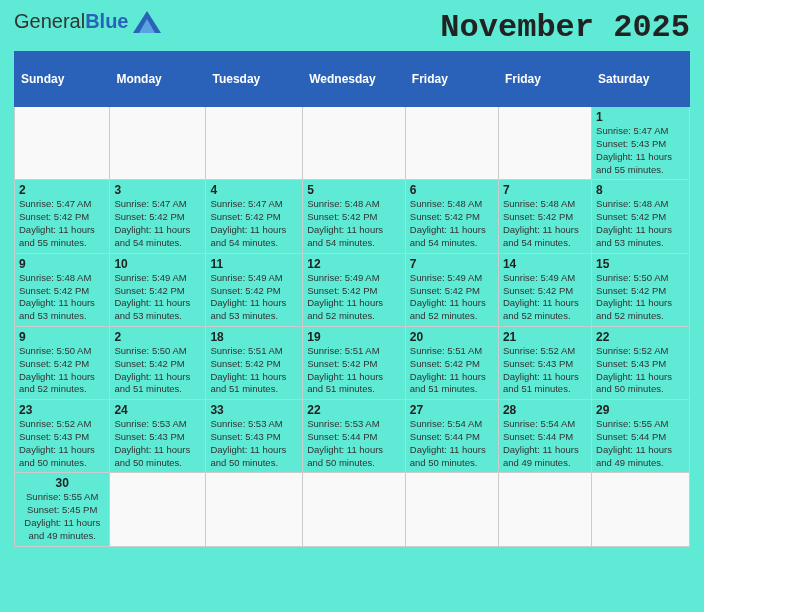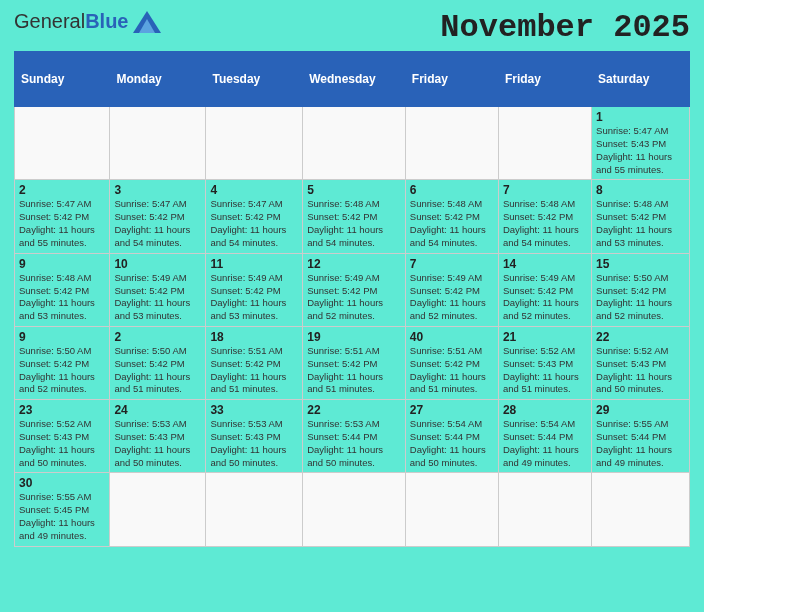--- a/index.html
+++ b/index.html
@@ -75,20 +75,21 @@
       line-height: 1.35;
     }
     .empty-cell {
       background: #f9f9f9;
     }
     tr td {
       height: 70px;
     }
     tr:last-child td {
       height: 64px;
+      text-align: center;
     }
   </style>
 </head>
 <body>
 
 <div class="page">
   <div class="header">
     <div class="logo">
       <div style="display:flex;align-items:center;gap:4px;">
         <div style="font-size:20px;color:#333;">
@@ -258,21 +259,21 @@
 and 51 minutes.</div>
           </td>
           <td>
             <span class="day-num">19</span>
             <div class="day-info" style="white-space: pre-line;">Sunrise: 5:51 AM
 Sunset: 5:42 PM
 Daylight: 11 hours
 and 51 minutes.</div>
           </td>
           <td>
-            <span class="day-num">40</span>
+            <span class="day-num">20</span>
             <div class="day-info" style="white-space: pre-line;">Sunrise: 5:51 AM
 Sunset: 5:42 PM
 Daylight: 11 hours
 and 51 minutes.</div>
           </td>
           <td>
             <span class="day-num">21</span>
             <div class="day-info" style="white-space: pre-line;">Sunrise: 5:52 AM
 Sunset: 5:43 PM
 Daylight: 11 hours

